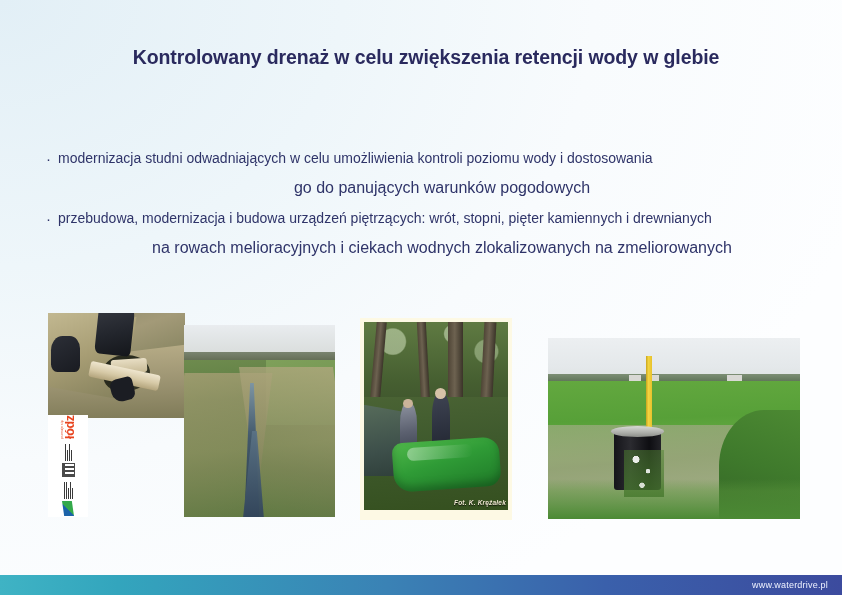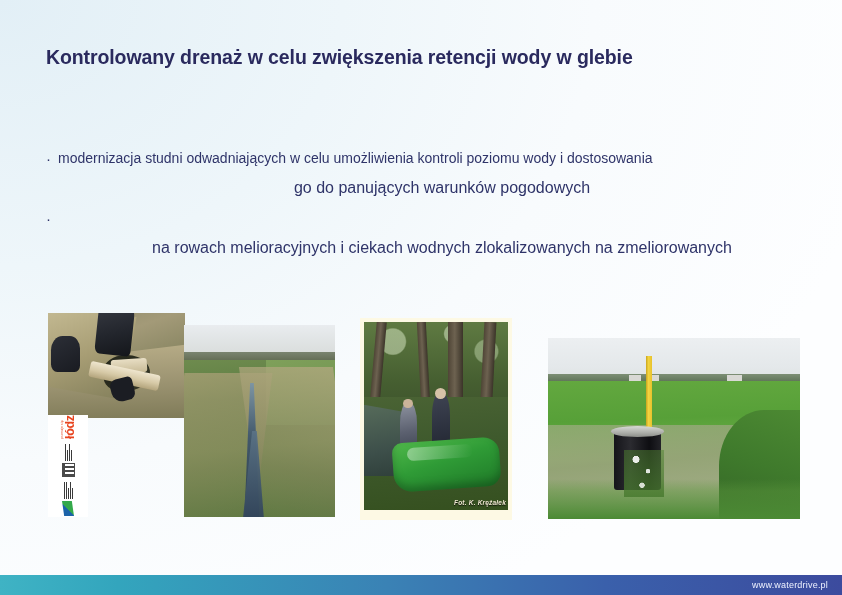--- a/index.html
+++ b/index.html
@@ -22,20 +22,21 @@
       radial-gradient(ellipse 900px 700px at 0% 0%, #e2eff6 0%, #eef6fa 38%, #f8fbfd 66%, #fdfeff 100%);
     overflow: hidden;
   }
 
   
   .title-block {
     position: absolute;
     left: 46px;
     top: 44px;
     width: 760px;
+    text-align: center;
   }
   .title-line {
     font-size: 19.5px;
     font-weight: bold;
     color: #2a2a5e;
     letter-spacing: -0.1px;
     line-height: 26px;
     white-space: nowrap;
   }
 
@@ -397,20 +398,21 @@
       <div class="bullet-row">
         <span class="bullet-dot">·</span>
         <span class="bullet-text">modernizacja studni odwadniających w celu umożliwienia kontroli poziomu wody i dostosowania</span>
       </div>
       <div class="bullet-cont">go do panujących warunków pogodowych</div>
     </div>
 
     <div class="bullet-item">
       <div class="bullet-row">
         <span class="bullet-dot">·</span>
+        <span class="bullet-text">przebudowa, modernizacja i budowa urządzeń piętrzących: wrót, stopni, pięter kamiennych i drewnianych</span>
       </div>
       <div class="bullet-cont">na rowach melioracyjnych i ciekach wodnych zlokalizowanych na zmeliorowanych</div>
     </div>
 
   </div>
 
   <div class="photos">
 
     <div class="photo" id="photo-1">
       <div class="p1-sky"></div>

